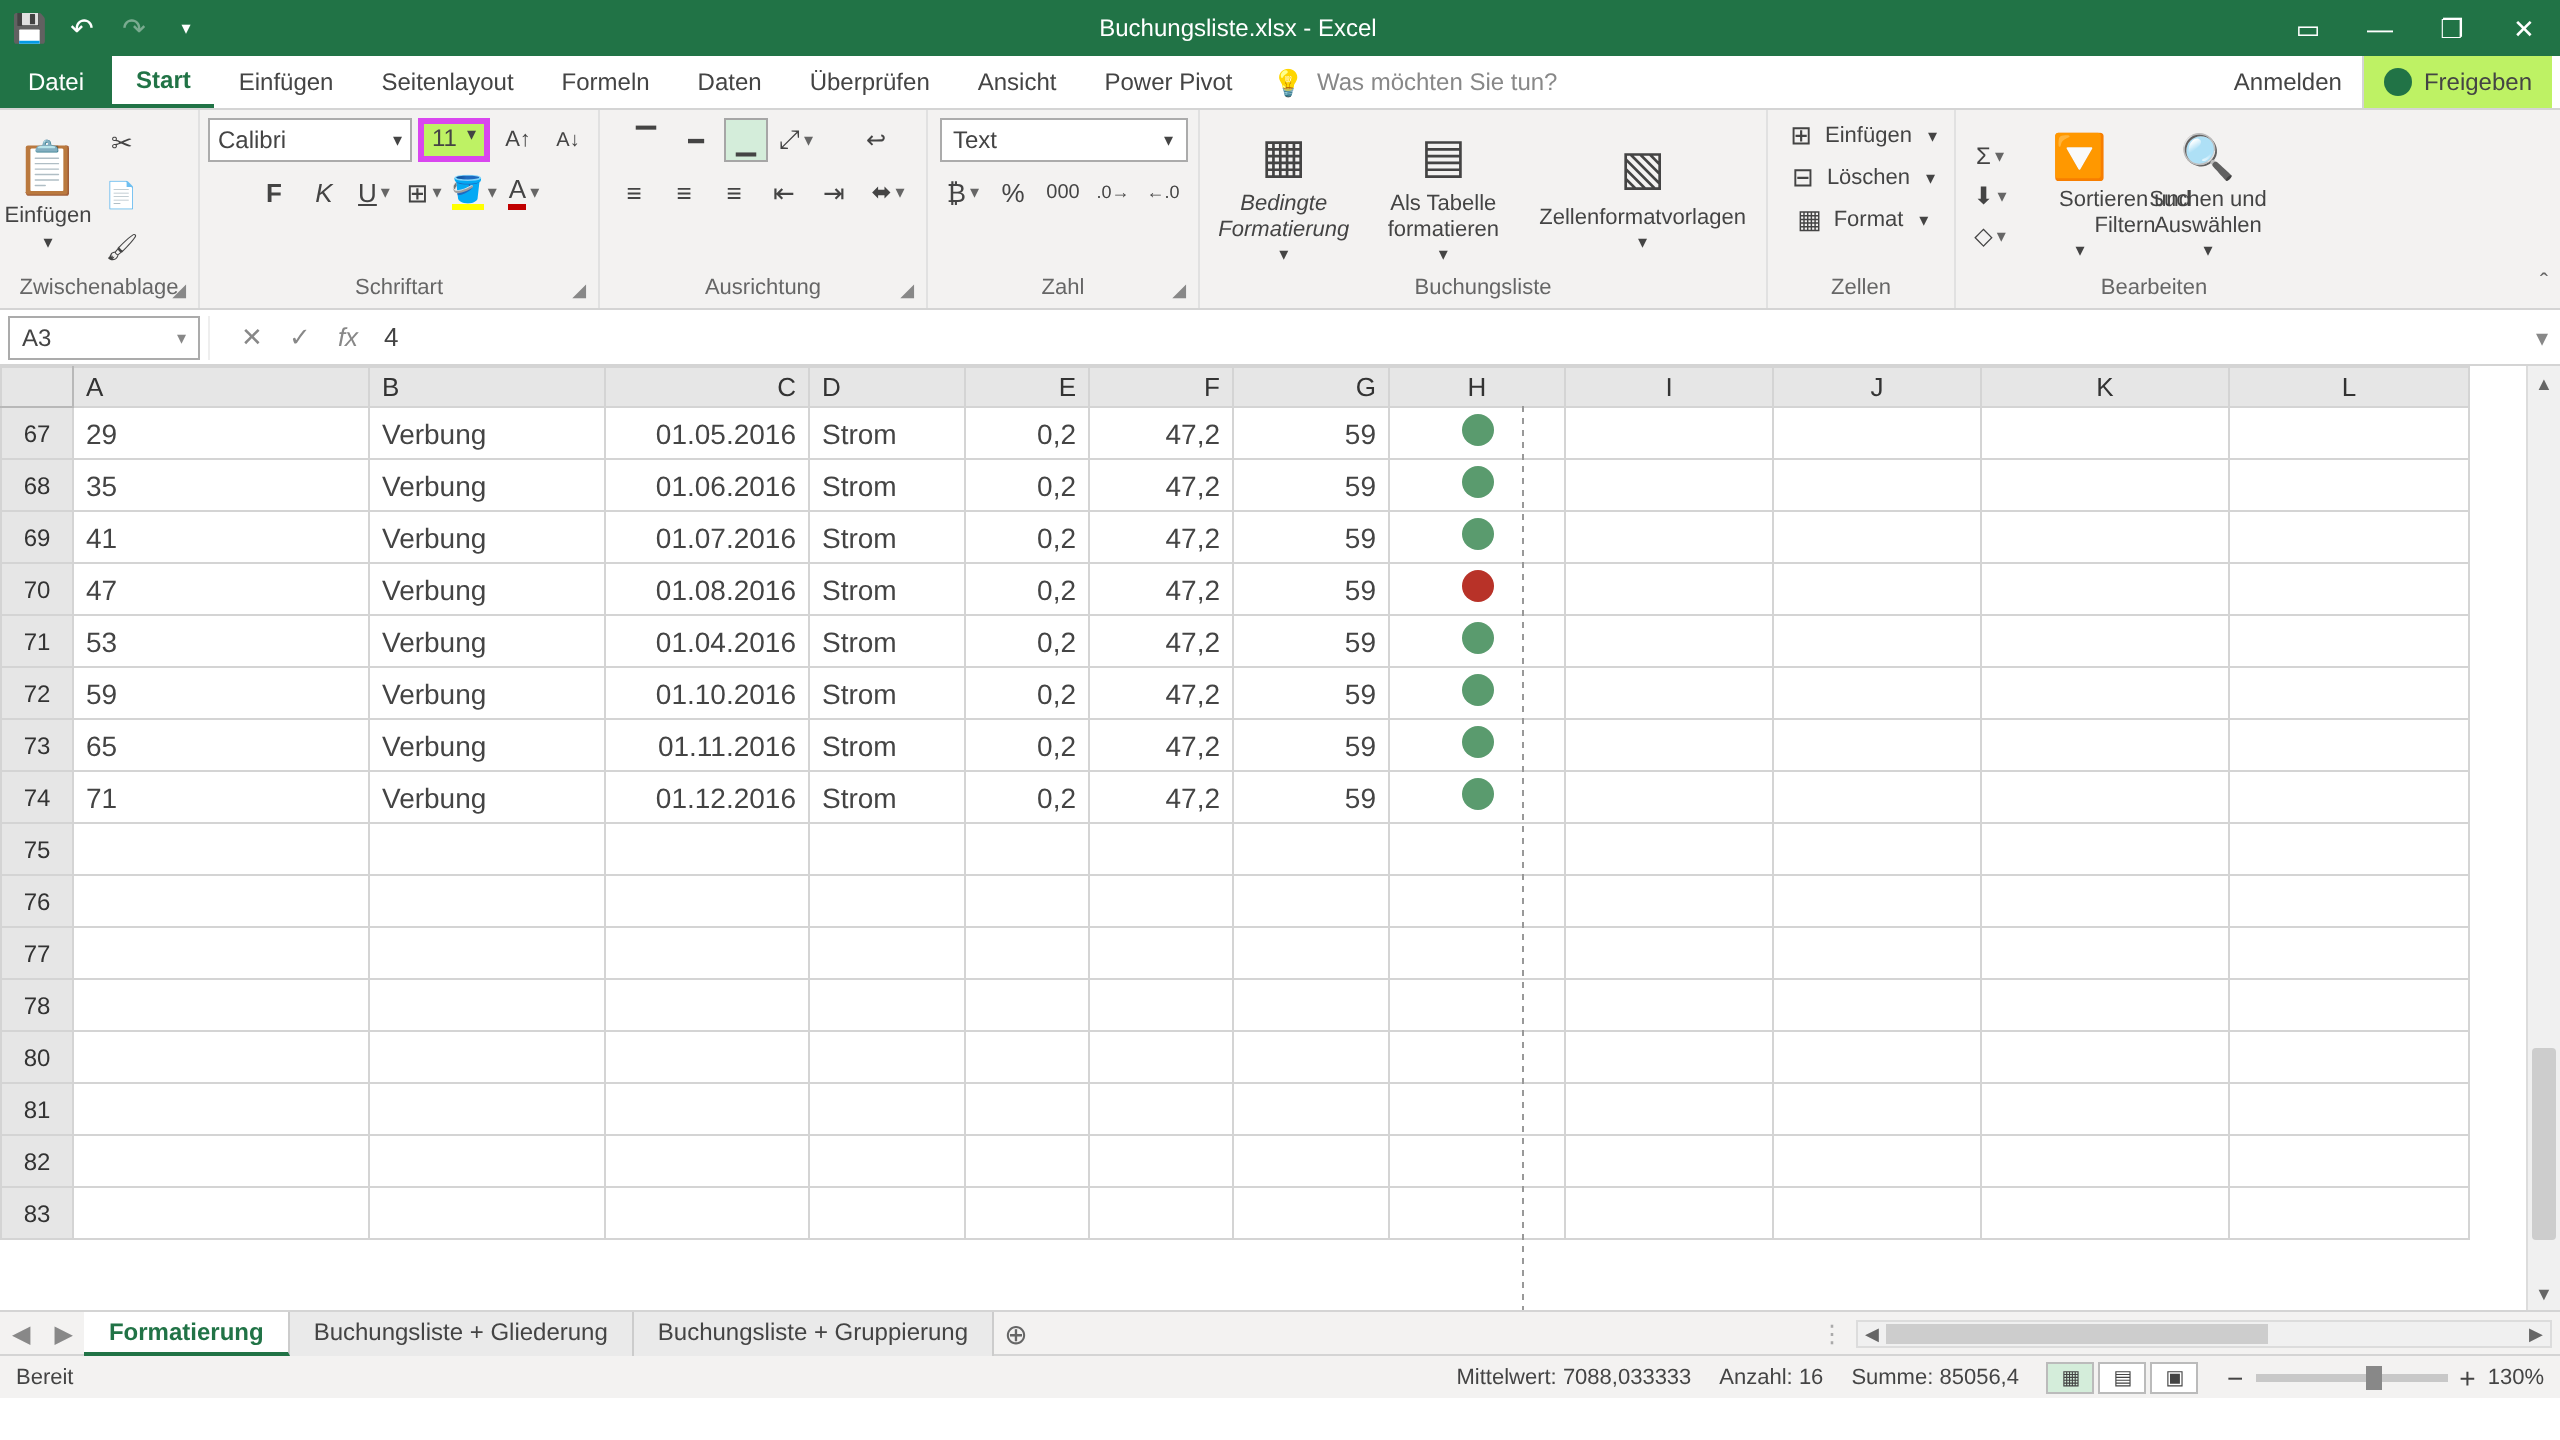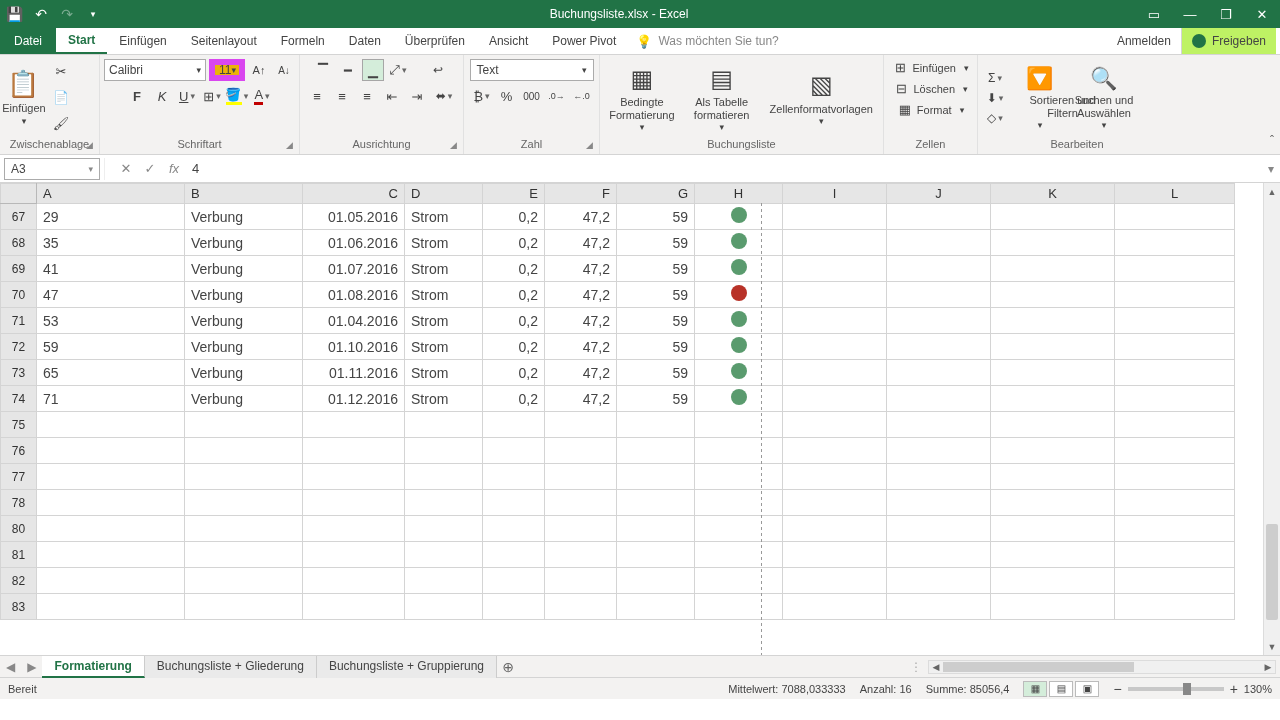--- a/index.html
+++ b/index.html
@@ -35,21 +35,21 @@
 .btn-sm.active { border-color: #a6a6a6; background: #d4edda; }
 .dd-arrow::after { content: '▾'; font-size: 9px; margin-left: 2px; color: #666; }
 .paste-big { width: 36px; display: flex; flex-direction: column; align-items: center; cursor: pointer; gap: 2px; }
 .paste-big .icon { font-size: 26px; color: #666; }
 .paste-big .txt { font-size: 11px; }
 .clip-right { display: flex; flex-direction: column; gap: 4px; margin-left: 4px; }
 
 .font-body { display: flex; flex-direction: column; gap: 6px; }
 .font-row { display: flex; gap: 3px; align-items: center; }
 .font-name { width: 102px; height: 22px; border: 1px solid #ababab; background: #fff; display: flex; align-items: center; padding: 0 4px; font-size: 12px; justify-content: space-between; cursor: pointer; }
-.font-size { width: 36px; height: 22px; border: 6px solid #d946ef; background: #eab308; display: flex; align-items: center; padding: 0 4px; font-size: 12px; justify-content: space-between; cursor: pointer; }
+.font-size { width: 36px; height: 22px; border: 3px solid #d946ef; background: #bef264; display: flex; align-items: flex-start; padding: 0 4px; font-size: 12px; justify-content: space-between; cursor: pointer; }
 
 .align-body { display: flex; flex-direction: column; gap: 6px; }
 .wrap-btn { width: 26px; height: 22px; border: 1px solid transparent; display: flex; align-items: center; justify-content: center; cursor: pointer; }
 
 .number-body { display: flex; flex-direction: column; gap: 6px; }
 .number-format { width: 124px; height: 22px; border: 1px solid #ababab; background: #fff; display: flex; align-items: center; padding: 0 6px; justify-content: space-between; font-size: 12px; cursor: pointer; }
 
 .styles-body .style-btn { display: flex; flex-direction: column; align-items: center; width: 76px; cursor: pointer; font-size: 11px; text-align: center; line-height: 1.2; }
 .styles-body .style-btn .icon { font-size: 24px; height: 34px; display: flex; align-items: center; }
 
@@ -252,21 +252,21 @@
         <div class="btn-sm" style="font-size:9px;">←.0</div>
       </div>
     </div>
     <div class="label"><span>Zahl</span><span class="launcher">◢</span></div>
   </div>
 
   <div class="group" style="width:284px;">
     <div class="body styles-body" style="gap:8px;">
       <div class="style-btn">
         <div class="icon">▦</div>
-        <span style="white-space:pre;">Bedingte
+        <span style="white-space:pre;font-style:italic;">Bedingte
 Formatierung</span>
           <span style="font-size:9px;">▾</span>
       </div>
       <div class="style-btn">
         <div class="icon">▤</div>
         <span style="white-space:pre;">Als Tabelle
 formatieren</span>
           <span style="font-size:9px;">▾</span>
       </div>
       <div class="style-btn" style="width:118px;">

